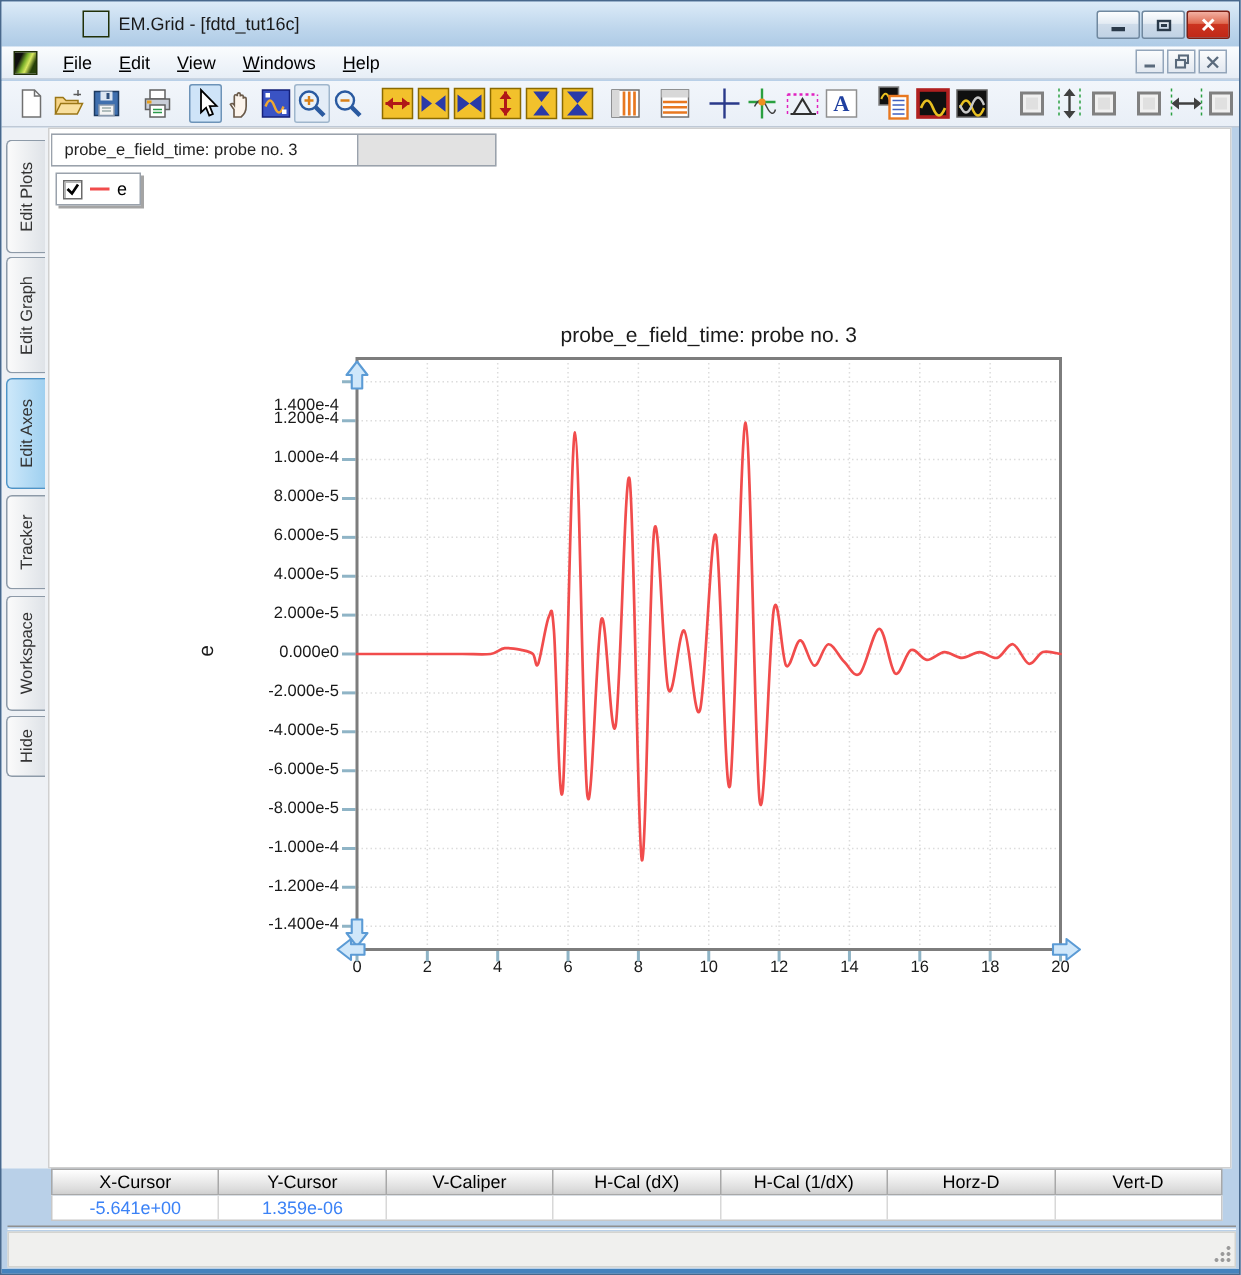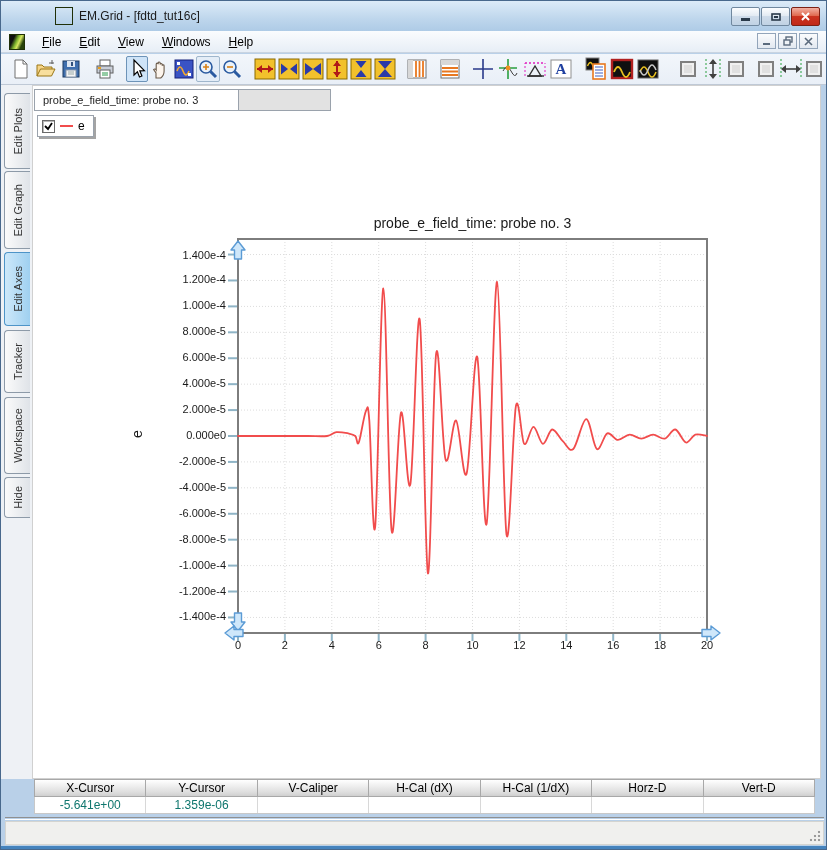--- a/index.html
+++ b/index.html
@@ -64,21 +64,21 @@
   #axticks line { stroke:#8fb4c6; stroke-width:2; }
   .frame { fill:none; stroke:#7d7d7d; stroke-width:2; }
   #curve { fill:none; stroke-width:1.8; stroke-linejoin:round; stroke-linecap:round; }
   .axarrow { fill:#cfe7fa; stroke:#5b9bd5; stroke-width:1.4; stroke-linejoin:round; }
   
   .stable { position:absolute; left:33px; top:778px; width:781px; }
   .srow { display:flex; }
   .shead { height:18px; background:linear-gradient(#ffffff,#dcdcdc 80%,#cfcfcf); border:1px solid #a8a8a8; }
   .shead .cell { border-right:1px solid #a8a8a8; font-size:12px; display:flex; align-items:center; justify-content:center; color:#000; }
   .sval { height:17px; border:1px solid #c8c8c8; border-top:none; background:#fff; }
-  .sval .cell { border-right:1px solid #d8d8d8; font-size:12px; display:flex; align-items:center; justify-content:center; color:#0f766e; }
+  .sval .cell { border-right:1px solid #d8d8d8; font-size:12px; display:flex; align-items:center; justify-content:center; color:#3b82f6; }
   .cell { flex:1 1 0; overflow:hidden; }
   .cell:last-child { border-right:none; }
   
   .groove { position:absolute; left:4px; top:816px; width:819px; height:3px; border-top:1px solid #909090; border-bottom:1px solid #fff; }
   .statusbar { position:absolute; left:4px; top:820px; width:819px; height:24px; background:#f0f0ee; border:1px solid #d4d4d0; }
   .grip { position:absolute; right:2px; bottom:2px; width:12px; height:12px;
     background:
       radial-gradient(circle at 10px 2px,#9a9a9a 1px,transparent 1.6px),
       radial-gradient(circle at 6px 6px,#9a9a9a 1px,transparent 1.6px),
       radial-gradient(circle at 10px 6px,#9a9a9a 1px,transparent 1.6px),
@@ -375,21 +375,21 @@
         </svg>
       </div>
     <div class="dash"></div>
     <div class="lbl">e</div>
   </div>
 
   <div class="plot-title">probe_e_field_time: probe no. 3</div>
   <div class="ylab">e</div>
 
   <div id="y-ticks">
-    <span class="ytick" style="top: 248px;">1.400e-4</span>
+    <span class="ytick" style="top: 263px;">1.400e-4</span>
     <span class="ytick" style="top: 272.474px;">1.200e-4</span>
     <span class="ytick" style="top: 298.395px;">1.000e-4</span>
     <span class="ytick" style="top: 324.316px;">8.000e-5</span>
     <span class="ytick" style="top: 350.237px;">6.000e-5</span>
     <span class="ytick" style="top: 376.158px;">4.000e-5</span>
     <span class="ytick" style="top: 402.079px;">2.000e-5</span>
     <span class="ytick" style="top: 428px;">0.000e0</span>
     <span class="ytick" style="top: 453.921px;">-2.000e-5</span>
     <span class="ytick" style="top: 479.842px;">-4.000e-5</span>
     <span class="ytick" style="top: 505.763px;">-6.000e-5</span>

